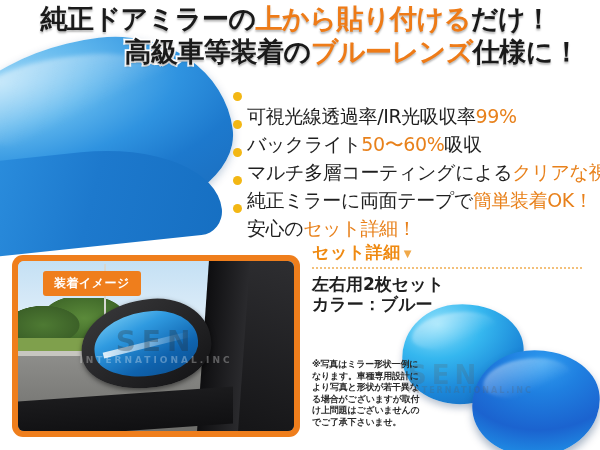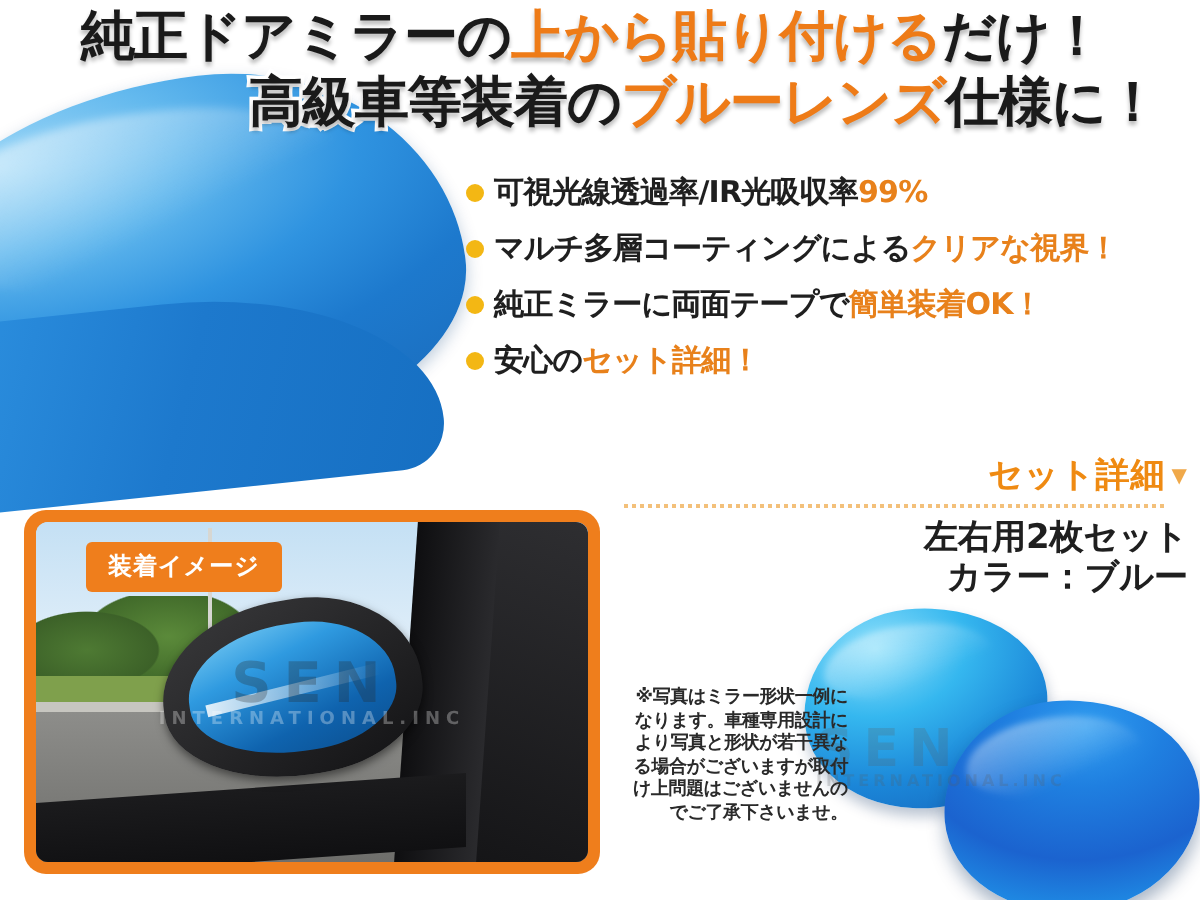--- a/index.html
+++ b/index.html
@@ -52,22 +52,22 @@
   .hl-line .or{color:#ee7b17;}
 
   
   .features{position:absolute;left:233px;top:86px;width:360px;z-index:7;}
   .feat{display:flex;align-items:flex-start;margin-bottom:5px;height:23px;}
   .dot{
     width:9px;height:9px;border-radius:50%;background:#f3b714;
     margin-top:6px;margin-right:5px;flex:0 0 auto;
   }
   .feat-txt{
-    font-size:15px;font-weight:bold;color:#1f1f1f;line-height:20px;
-    letter-spacing:-.4px;white-space:nowrap;
+    font-size:19px;font-weight:normal;color:#1f1f1f;line-height:20px;
+    letter-spacing:-.4px;white-space:nowrap;margin-top:20px;
   }
   .feat-txt .or{color:#e8811b;}
 
   
   .photo-frame{
     position:absolute;left:12px;top:255px;width:288px;height:182px;
     background:#ef7e1c;border-radius:11px;padding:6px;box-sizing:border-box;z-index:5;
   }
   .photo{
     position:relative;width:100%;height:100%;border-radius:6px;overflow:hidden;
@@ -113,21 +113,21 @@
     pointer-events:none;
   }
   .photo-wm .big{display:block;font-size:28px;letter-spacing:6px;line-height:26px;
     color:rgba(40,40,40,.28);}
   .photo-tag{
     position:absolute;left:25px;top:10px;background:#ef7e1c;color:#fff;
     font-size:12px;font-weight:bold;padding:4px 11px;border-radius:3px;letter-spacing:.5px;
   }
 
   
-  .details{position:absolute;left:312px;top:226px;width:282px;z-index:6;text-align:right;}
+  .details{position:absolute;left:312px;top:241px;width:282px;z-index:6;}
   .det-title{font-size:17px;font-weight:bold;color:#ef8a12;letter-spacing:.5px;}
   .det-title .caret{font-size:10px;color:#f0a94a;vertical-align:middle;margin-left:3px;}
   .det-rule{border-bottom:2px dotted #f3c07a;margin:3px 0 7px 0;width:270px;}
   .det-prod{font-size:12.5px;font-weight:bold;color:#ef8a12;letter-spacing:-.3px;white-space:nowrap;}
   .det-spec{font-size:17px;font-weight:bold;color:#1f1f1f;line-height:17px;margin-top:3px;}
   .det-note{
     position:absolute;left:0;top:118px;width:112px;
     font-size:9px;line-height:11.5px;color:#2a2a2a;font-weight:bold;letter-spacing:-.2px;
   }
 
@@ -167,20 +167,24 @@
 
   <div class="headline">
     <div class="hl-line hl-1"><span>純正ドアミラーの</span><span class="or">上から貼り付ける</span><span>だけ！</span></div>
     <div class="hl-line hl-2"><span>高級車等装着の</span><span class="or">ブルーレンズ</span><span>仕様に！</span></div>
   </div>
 
   <div class="features">
     <div class="feat">
       <span class="dot"></span>
       <span class="feat-txt"><span>可視光線透過率/IR光吸収率</span><span class="or">99%</span><span></span></span>
+    </div>
+    <div class="feat">
+      <span class="dot"></span>
+      <span class="feat-txt"><span>バックライト</span><span class="or">50〜60%</span><span>吸収</span></span>
     </div>
     <div class="feat">
       <span class="dot"></span>
       <span class="feat-txt"><span>マルチ多層コーティングによる</span><span class="or">クリアな視界！</span><span></span></span>
     </div>
     <div class="feat">
       <span class="dot"></span>
       <span class="feat-txt"><span>純正ミラーに両面テープで</span><span class="or">簡単装着OK！</span><span></span></span>
     </div>
     <div class="feat">

